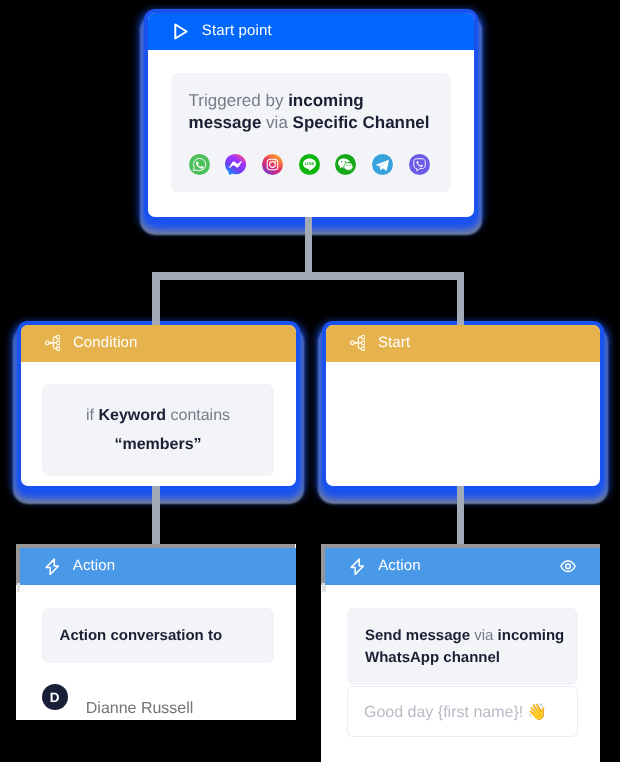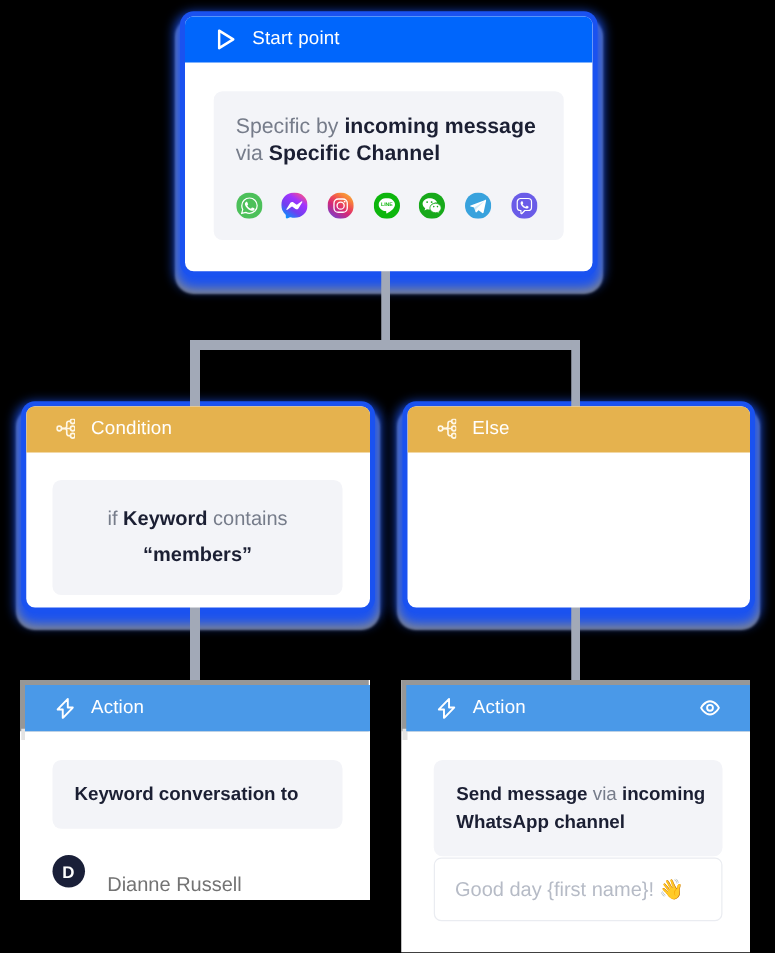--- a/index.html
+++ b/index.html
@@ -61,21 +61,21 @@
       <span class="ico">
         <svg width="14" height="17" viewBox="0 0 14 17" fill="none" stroke="#ffffff" stroke-width="2" stroke-linejoin="round">
             <path d="M1.3 1.5 L12.6 8.5 L1.3 15.5 Z"></path>
           </svg>
       </span>
       <span class="ttl">Start point</span>
     </div>
     <div class="card-body">
       <div class="panel">
         <div class="ptext">
-          <span>Specific by </span><b>incoming message</b><span> via </span><b>Specific Channel</b>
+          <span>Triggered by </span><b>incoming message</b><span> via </span><b>Specific Channel</b>
         </div>
         <div class="chrow">
           <span class="chip">
             <svg width="21" height="21" viewBox="0 0 32 32">
               <circle cx="16" cy="16" r="16" fill="#4cc05a"></circle>
               <path d="M16.1 6.7c-5.17 0-9.38 4.18-9.38 9.32 0 1.64.43 3.24 1.25 4.65l-1.33 4.84 5-1.3a9.44 9.44 0 0 0 4.45 1.13h.01c5.17 0 9.38-4.18 9.38-9.32a9.22 9.22 0 0 0-2.75-6.59 9.35 9.35 0 0 0-6.63-2.73z" fill="none" stroke="#fff" stroke-width="1.5"></path>
               <path d="M13.52 11.9c-.22-.49-.45-.5-.66-.51l-.56-.01c-.2 0-.51.07-.78.36-.27.29-1.02 1-1.02 2.43s1.05 2.82 1.2 3.01c.15.2 2.02 3.22 4.99 4.38 2.47.97 2.97.78 3.51.73.54-.05 1.73-.7 1.98-1.38.24-.68.24-1.26.17-1.38-.07-.12-.27-.2-.56-.34-.29-.15-1.73-.85-2-.94-.27-.1-.46-.15-.66.14-.2.29-.76.94-.93 1.14-.17.19-.34.22-.63.07-.29-.15-1.24-.45-2.36-1.44-.87-.77-1.46-1.72-1.63-2.01-.17-.29-.02-.45.13-.59.13-.13.29-.34.44-.51.15-.17.19-.29.29-.49.1-.19.05-.36-.02-.51-.07-.15-.64-1.59-.9-2.17z" fill="#fff"></path>
             </svg>
           </span>
           <span class="chip">
@@ -179,38 +179,38 @@
         <svg width="15.6" height="16.3" viewBox="0 0 15.6 16.3" fill="none" stroke="#fff7e6" stroke-width="1.35">
           <path d="M4.7 7.8h1.9a1.8 1.8 0 0 0 1.8-1.8V3.8A1.8 1.8 0 0 1 10.2 2h0.8" stroke-linecap="round"></path>
           <path d="M4.7 7.8h1.9a1.8 1.8 0 0 1 1.8 1.8v2.2a1.8 1.8 0 0 0 1.8 1.8h0.8" stroke-linecap="round"></path>
           <path d="M4.7 7.8h6.3" stroke-linecap="round"></path>
           <circle cx="2.4" cy="7.8" r="1.85"></circle>
             <circle cx="13.2" cy="2" r="1.85"></circle>
             <circle cx="13.2" cy="7.8" r="1.85"></circle>
             <circle cx="13.2" cy="13.6" r="1.85"></circle>
         </svg>
       </span>
-      <span class="ttl">Else</span>
+      <span class="ttl">Start</span>
     </div>
   </div>
 
   <div class="card fs15" style="left:16.2px;top:544.3px;width:279.8px;height:175.7px;border-radius:0;padding-left:3.9px;padding-top:3.9px;box-sizing:border-box;background:#ffffff;">
     <div class="shadowband" style="width:279.2px;height:40.6px;"></div>
     <div class="shadowtail" style="left:0.7px;top:39px;width:3.5px;height:8.4px;"></div>
     <div class="card-head" style="background:#4a99e8;height:36.7px;">
       <span class="ico">
         <svg width="14.4" height="17.6" viewBox="0 0 14.4 17.6" fill="none" stroke="#ffffff" stroke-width="1.55" stroke-linejoin="round" stroke-linecap="round">
             <path d="M9.25 1.1 1.1 9.55h4.1v6.95l8.15-8.45H9.25z"></path>
           </svg>
       </span>
       <span class="ttl">Action</span>
     </div>
     <div class="card-body">
       <div class="panel">
-        <div class="ptext"><b>Keyword conversation to</b></div>
+        <div class="ptext"><b>Action conversation to</b></div>
       </div>
       <div class="assignee">
         <span class="avatar">
             <span>D</span>
           </span>
         <span class="aname">Dianne Russell</span>
       </div>
     </div>
   </div>
 

